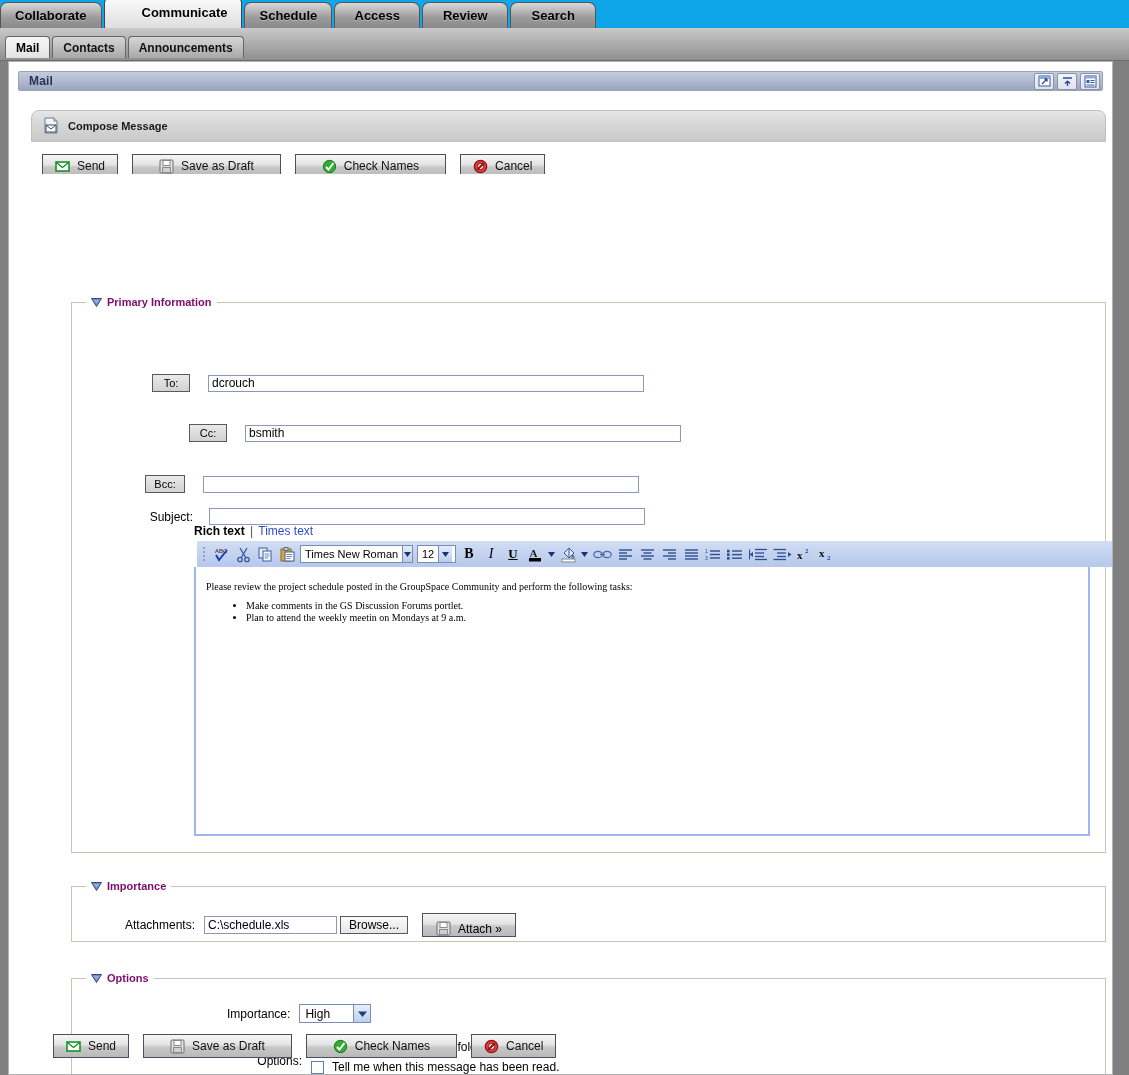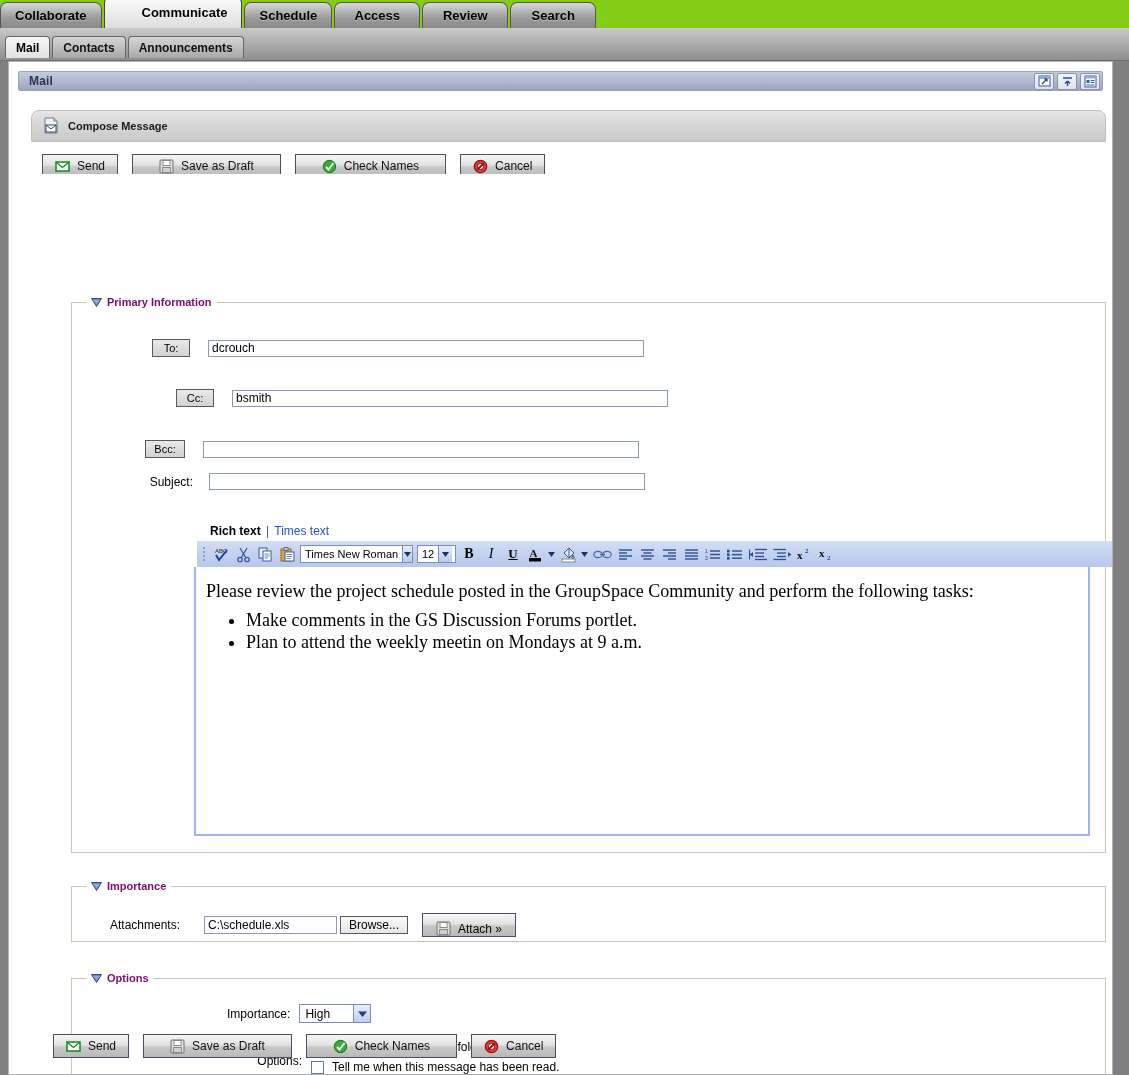--- a/index.html
+++ b/index.html
@@ -10,21 +10,21 @@
     font-family:"Liberation Sans", sans-serif;
     font-size:12px;
     color:#000;
     overflow:hidden;
     position:relative;
   }
 
   
   .topbar{
     position:absolute; left:0; top:0; width:1129px; height:28px;
-    background:#84cc16;
+    background:#0ea5e9;
   }
   .ptabs{ position:absolute; left:0; top:0; height:28px; display:flex; align-items:flex-end; }
   .ptab{
     height:26px; min-width:86px; padding:0 14px;
     display:flex; align-items:center; justify-content:center;
     font-size:13px; font-weight:bold; color:#000;
     background:linear-gradient(to bottom,#dadada 0%,#c2c2c2 22%,#9a9a9a 60%,#8a8a8a 100%);
     border:1px solid #555; border-bottom:none;
     border-radius:7px 7px 0 0;
     margin-right:2px;
@@ -137,21 +137,21 @@
     font-size:11px; font-weight:bold; color:#7d0b6e;
     display:flex; align-items:center; gap:5px;
   }
   .tri{ width:11px; height:9px; display:block; }
 
   #fs-primary{ left:40px; top:122px; width:1035px; height:557px; }
   #fs-attach { left:40px; top:706px; width:1035px; height:62px; }
   #fs-options{ left:40px; top:798px; width:1035px; height:118px; }
 
   
-  .frow{ position:absolute; display:flex; align-items:center; }
+  .frow{ position:absolute; display:flex; align-items:center;margin-top:35px; }
   .lblbtn{
     height:18px; min-width:38px; padding:0 6px;
     display:flex; align-items:center; justify-content:center;
     font-size:11px; color:#000;
     background:linear-gradient(to bottom,#e9e9e9,#d2d2d2);
     border:1px solid #5a5a5a;
     cursor:pointer;
   }
   .plainlbl{ font-size:12px; color:#000; }
   .tin{
@@ -159,21 +159,21 @@
     border:1px solid #8a9ab4;
     background:#fff;
     font-family:"Liberation Sans", sans-serif;
     font-size:12px; color:#000;
     padding:0 3px;
     outline:none;
   }
 
   
   .modes{ position:absolute; left:122px; top:216px; font-size:12px; }
-  .modes .rt{ font-weight:bold; color:#000;margin-left:16px; }
+  .modes .rt{ font-weight:bold; color:#000; }
   .modes .sep{ color:#555; margin:0 2px; }
   .modes .pt{ color:#2b4fc7; cursor:pointer; }
 
   
   .editor-wrap{ position:absolute; left:122px; top:233px; width:896px; height:295px; }
   .ed-toolbar{
     position:absolute; left:3px; top:0; width:984px; height:26px;
     background:linear-gradient(to bottom,#d3def4 0%,#c3d2ef 50%,#b6c8ec 100%);
     display:flex; align-items:center;
     padding-left:4px;
@@ -198,30 +198,30 @@
   }
   .tb-arrow-small{
     width:11px;height:20px;display:flex;align-items:center;justify-content:center;cursor:pointer;
   }
   .ed-body{
     position:absolute; left:0; top:26px; width:896px; height:269px;
     border:2px solid #9db6f0; border-top:none;
     background:#fff;
     padding:14px 10px 0 10px;
     font-family:"Liberation Serif", serif;
-    font-size:18px; color:#000;
+    font-size:10px; color:#000;
     overflow:hidden;
   }
   .ed-body p{ margin:0 0 6px 0; }
   .ed-body ul{ margin:8px 0 0 0; padding-left:40px; }
   .ed-body li{ margin:0 0 1px 0; }
 
   
   .att-row{ position:absolute; left:38px; top:21px; display:flex; align-items:center; }
-  .att-lbl{ font-size:12px; width:85px; text-align:left; margin-right:9px; }
+  .att-lbl{ font-size:12px; width:85px; text-align:right; margin-right:9px; }
   .file-text{
     height:18px; width:133px; border:1px solid #8a9ab4; background:#fff;
     font-size:12px; padding:0 3px; font-family:"Liberation Sans",sans-serif;
   }
   .browse{
     height:18px; padding:0 8px; margin-left:3px;
     display:flex; align-items:center; justify-content:center;
     font-size:12px;
     background:linear-gradient(to bottom,#fafafa,#e6e6e6);
     border:1px solid #5a5a5a; cursor:pointer;
@@ -381,21 +381,21 @@
         <span>Primary Information</span>
       </legend>
 
       <div class="frow" style="left:80px; top:31px;">
         <div class="lblbtn" style="width:33px;">
               <span>To:</span>
             </div>
         <input class="tin" style="margin-left: 18px;" value="dcrouch">
       </div>
 
-      <div class="frow" style="left:84px; top:81px;padding-left:20px;">
+      <div class="frow" style="left:97px; top:81px;padding-left:20px;">
         <div class="lblbtn" style="width:33px;">
               <span>Cc:</span>
             </div>
         <input class="tin" style="margin-left: 18px;" value="bsmith">
       </div>
 
       <div class="frow" style="left:73px; top:132px;">
         <div class="lblbtn" style="width:40px;">
               <span>Bcc:</span>
             </div>

